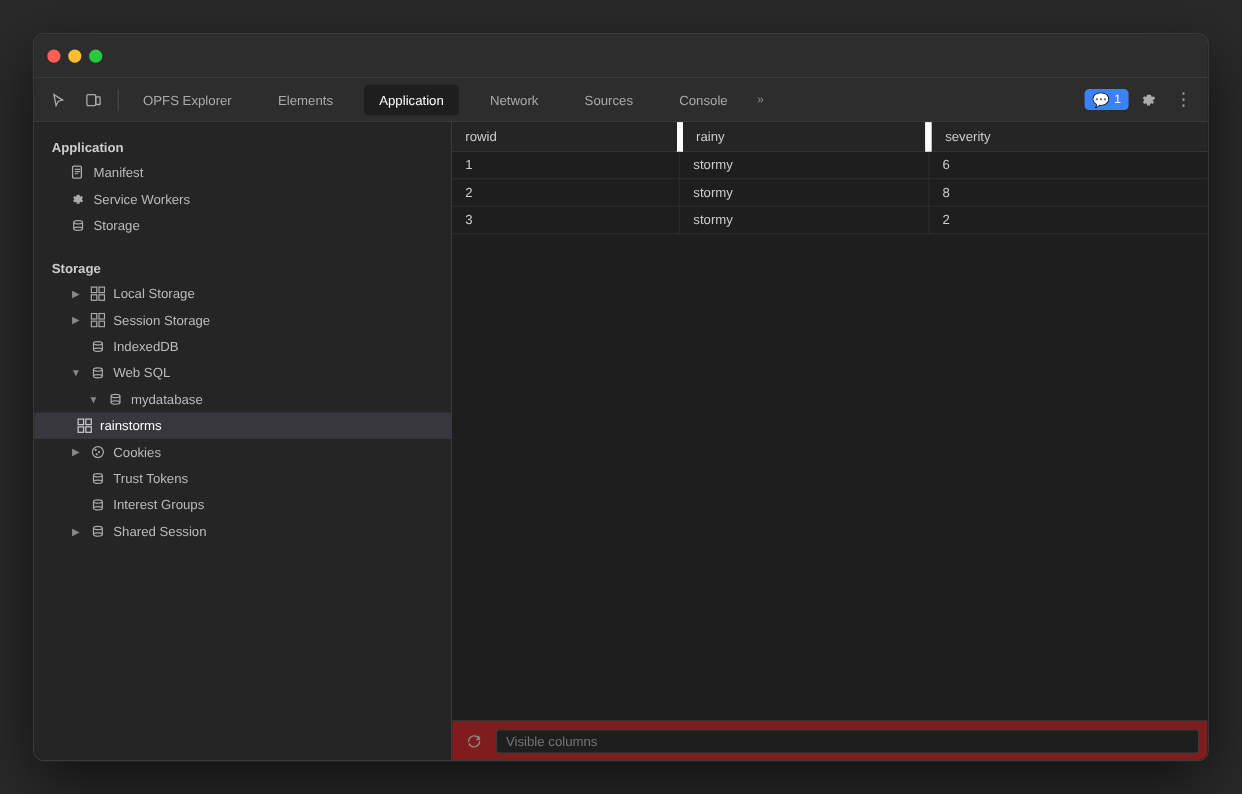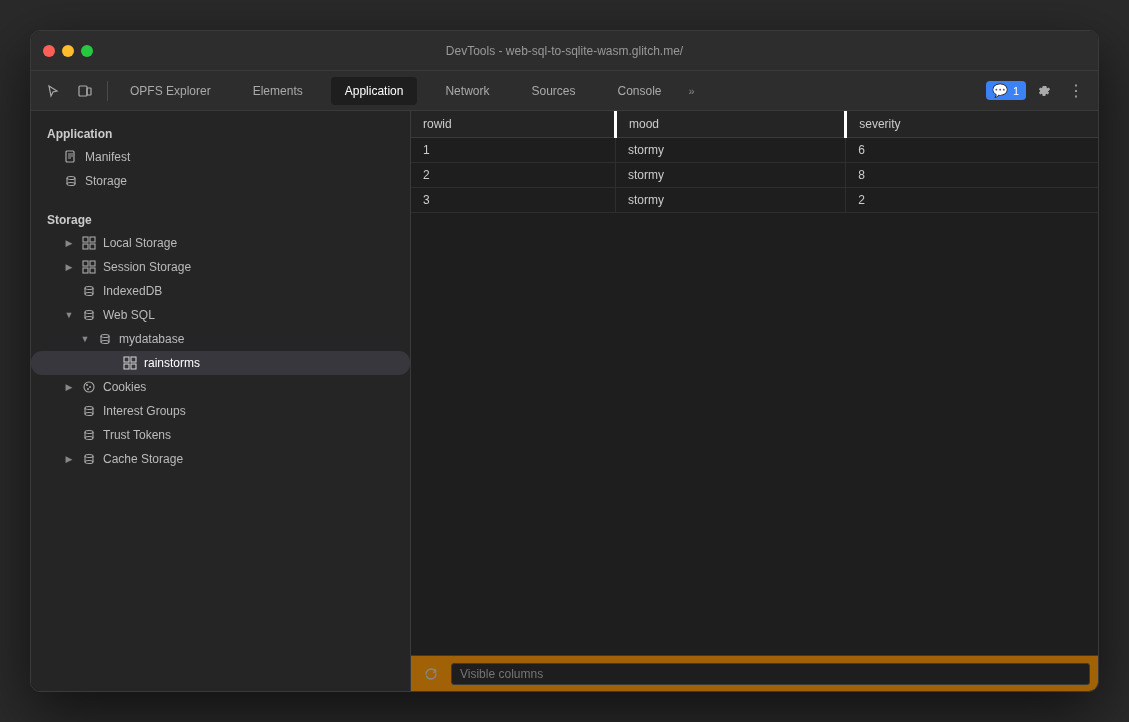--- a/index.html
+++ b/index.html
@@ -175,21 +175,21 @@
       height: 12px;
       display: flex;
       align-items: center;
       justify-content: center;
       font-size: 9px;
       color: #888;
       flex-shrink: 0;
     }
     .indent-1 { padding-left: 32px; }
     .indent-2 { padding-left: 48px; }
-    .indent-3 { padding-left: 91px; border-radius: 11px; }
+    .indent-3 { padding-left: 38px; }
     
     .content {
       flex: 1;
       display: flex;
       flex-direction: column;
       overflow: hidden;
       background: #1e1e1e;
     }
     .table-area {
       flex: 1;
@@ -199,38 +199,38 @@
       width: 100%;
       border-collapse: collapse;
       font-size: 12px;
     }
     .data-table th {
       background: #252526;
       color: #ccc;
       text-align: left;
       padding: 6px 12px;
       border-bottom: 1px solid #3a3a3a;
-      border-right: 3px solid #ffffff;
+      border-right: 6px solid #ffffff;
       font-weight: 500;
       position: sticky;
       top: 0;
       z-index: 1;
     }
     .data-table th:last-child { border-right: none; margin-top: 34px; }
     .data-table td {
       padding: 5px 12px;
       border-bottom: 1px solid #2e2e2e;
       border-right: 1px solid #2e2e2e;
       color: #ccc;
     }
     .data-table td:last-child { border-right: none; }
     
     .bottom-bar {
       height: 36px;
-      background: #a16207;
+      background: #7f1d1d;
       border-top: 1px solid #3a3a3a;
       display: flex;
       align-items: center;
       padding: 0 8px;
       gap: 8px;
       flex-shrink: 0;
     }
     .refresh-btn {
       width: 24px;
       height: 24px;
@@ -259,21 +259,20 @@
 <body>
 
 <div class="window">
 
   <div class="title-bar">
     <div class="traffic-lights">
       <div class="traffic-light tl-red"></div>
       <div class="traffic-light tl-yellow"></div>
       <div class="traffic-light tl-green"></div>
     </div>
-    <span class="title-text">DevTools - web-sql-to-sqlite-wasm.glitch.me/</span>
   </div>
 
   <div class="toolbar">
     <button class="toolbar-icon-btn" title="Inspect element">
       <svg width="16" height="16" viewBox="0 0 16 16" fill="none">
         <path d="M4 3l8 5-4 1-2 4z" stroke="#aaa" stroke-width="1.2" fill="none"></path>
       </svg>
     </button>
     <button class="toolbar-icon-btn" title="Toggle device toolbar">
       <svg width="16" height="16" viewBox="0 0 16 16" fill="none">
@@ -317,20 +316,28 @@
         <span class="icon">
           <svg width="14" height="14" viewBox="0 0 14 14" fill="none">
             <rect x="2" y="1" width="8" height="11" rx="1" stroke="#aaa" stroke-width="1.2"></rect>
             <path d="M4 4h5M4 6h5M4 8h3" stroke="#aaa" stroke-width="1"></path>
           </svg>
         </span>
         <span>Manifest</span>
       </div>
       <div class="sidebar-item indent-1">
         <span class="icon">
+          <svg width="14" height="14" viewBox="0 0 14 14" fill="#aaa">
+            <path d="M7 9a2 2 0 100-4 2 2 0 000 4zm3.5-1.75c0-.16-.02-.31-.04-.46l1.04-.82-.99-1.72-1.26.5a3.5 3.5 0 00-.79-.46l-.19-1.34H5.73l-.19 1.34a3.5 3.5 0 00-.79.46l-1.26-.5-.99 1.72 1.04.82A3.5 3.5 0 003.5 7c0 .16.02.31.04.46l-1.04.82.99 1.72 1.26-.5c.25.18.51.33.79.46l.19 1.34h2.54l.19-1.34c.28-.13.54-.28.79-.46l1.26.5.99-1.72-1.04-.82c.02-.15.04-.3.04-.46z"></path>
+          </svg>
+        </span>
+        <span>Service Workers</span>
+      </div>
+      <div class="sidebar-item indent-1">
+        <span class="icon">
           <svg width="14" height="14" viewBox="0 0 14 14" fill="none">
             <ellipse cx="7" cy="4" rx="4" ry="1.5" stroke="#aaa" stroke-width="1.1"></ellipse>
             <path d="M3 4v6" stroke="#aaa" stroke-width="1.1"></path>
             <path d="M11 4v6" stroke="#aaa" stroke-width="1.1"></path>
             <ellipse cx="7" cy="10" rx="4" ry="1.5" stroke="#aaa" stroke-width="1.1"></ellipse>
           </svg>
         </span>
         <span>Storage</span>
       </div>
 
@@ -431,58 +438,58 @@
       <div class="sidebar-item indent-1">
         <span style="width:12px;"></span>
         <span class="icon">
           <svg width="14" height="14" viewBox="0 0 14 14" fill="none">
             <ellipse cx="7" cy="4" rx="4" ry="1.5" stroke="#aaa" stroke-width="1.1"></ellipse>
             <path d="M3 4v6" stroke="#aaa" stroke-width="1.1"></path>
             <path d="M11 4v6" stroke="#aaa" stroke-width="1.1"></path>
             <ellipse cx="7" cy="10" rx="4" ry="1.5" stroke="#aaa" stroke-width="1.1"></ellipse>
           </svg>
         </span>
+        <span>Trust Tokens</span>
+      </div>
+
+      <div class="sidebar-item indent-1">
+        <span style="width:12px;"></span>
+        <span class="icon">
+          <svg width="14" height="14" viewBox="0 0 14 14" fill="none">
+            <ellipse cx="7" cy="4" rx="4" ry="1.5" stroke="#aaa" stroke-width="1.1"></ellipse>
+            <path d="M3 4v6" stroke="#aaa" stroke-width="1.1"></path>
+            <path d="M11 4v6" stroke="#aaa" stroke-width="1.1"></path>
+            <ellipse cx="7" cy="10" rx="4" ry="1.5" stroke="#aaa" stroke-width="1.1"></ellipse>
+          </svg>
+        </span>
         <span>Interest Groups</span>
       </div>
 
       <div class="sidebar-item indent-1">
-        <span style="width:12px;"></span>
-        <span class="icon">
-          <svg width="14" height="14" viewBox="0 0 14 14" fill="none">
-            <ellipse cx="7" cy="4" rx="4" ry="1.5" stroke="#aaa" stroke-width="1.1"></ellipse>
-            <path d="M3 4v6" stroke="#aaa" stroke-width="1.1"></path>
-            <path d="M11 4v6" stroke="#aaa" stroke-width="1.1"></path>
-            <ellipse cx="7" cy="10" rx="4" ry="1.5" stroke="#aaa" stroke-width="1.1"></ellipse>
-          </svg>
-        </span>
-        <span>Trust Tokens</span>
-      </div>
-
-      <div class="sidebar-item indent-1">
         <span class="chevron">▶</span>
         <span class="icon">
           <svg width="14" height="14" viewBox="0 0 14 14" fill="none">
             <ellipse cx="7" cy="4" rx="4" ry="1.5" stroke="#aaa" stroke-width="1.1"></ellipse>
             <path d="M3 4v6" stroke="#aaa" stroke-width="1.1"></path>
             <path d="M11 4v6" stroke="#aaa" stroke-width="1.1"></path>
             <ellipse cx="7" cy="10" rx="4" ry="1.5" stroke="#aaa" stroke-width="1.1"></ellipse>
           </svg>
         </span>
-        <span>Cache Storage</span>
+        <span>Shared Session</span>
       </div>
 
     </div>
 
     <div class="content">
       <div class="table-area">
         <table class="data-table">
           <thead>
             <tr>
               <th>rowid</th>
-              <th>mood</th>
+              <th>rainy</th>
               <th>severity</th>
             </tr>
           </thead>
           <tbody id="table-body">
           <tr>
                 <td>1</td>
                 <td>stormy</td>
                 <td>6</td>
               </tr>
               <tr>

